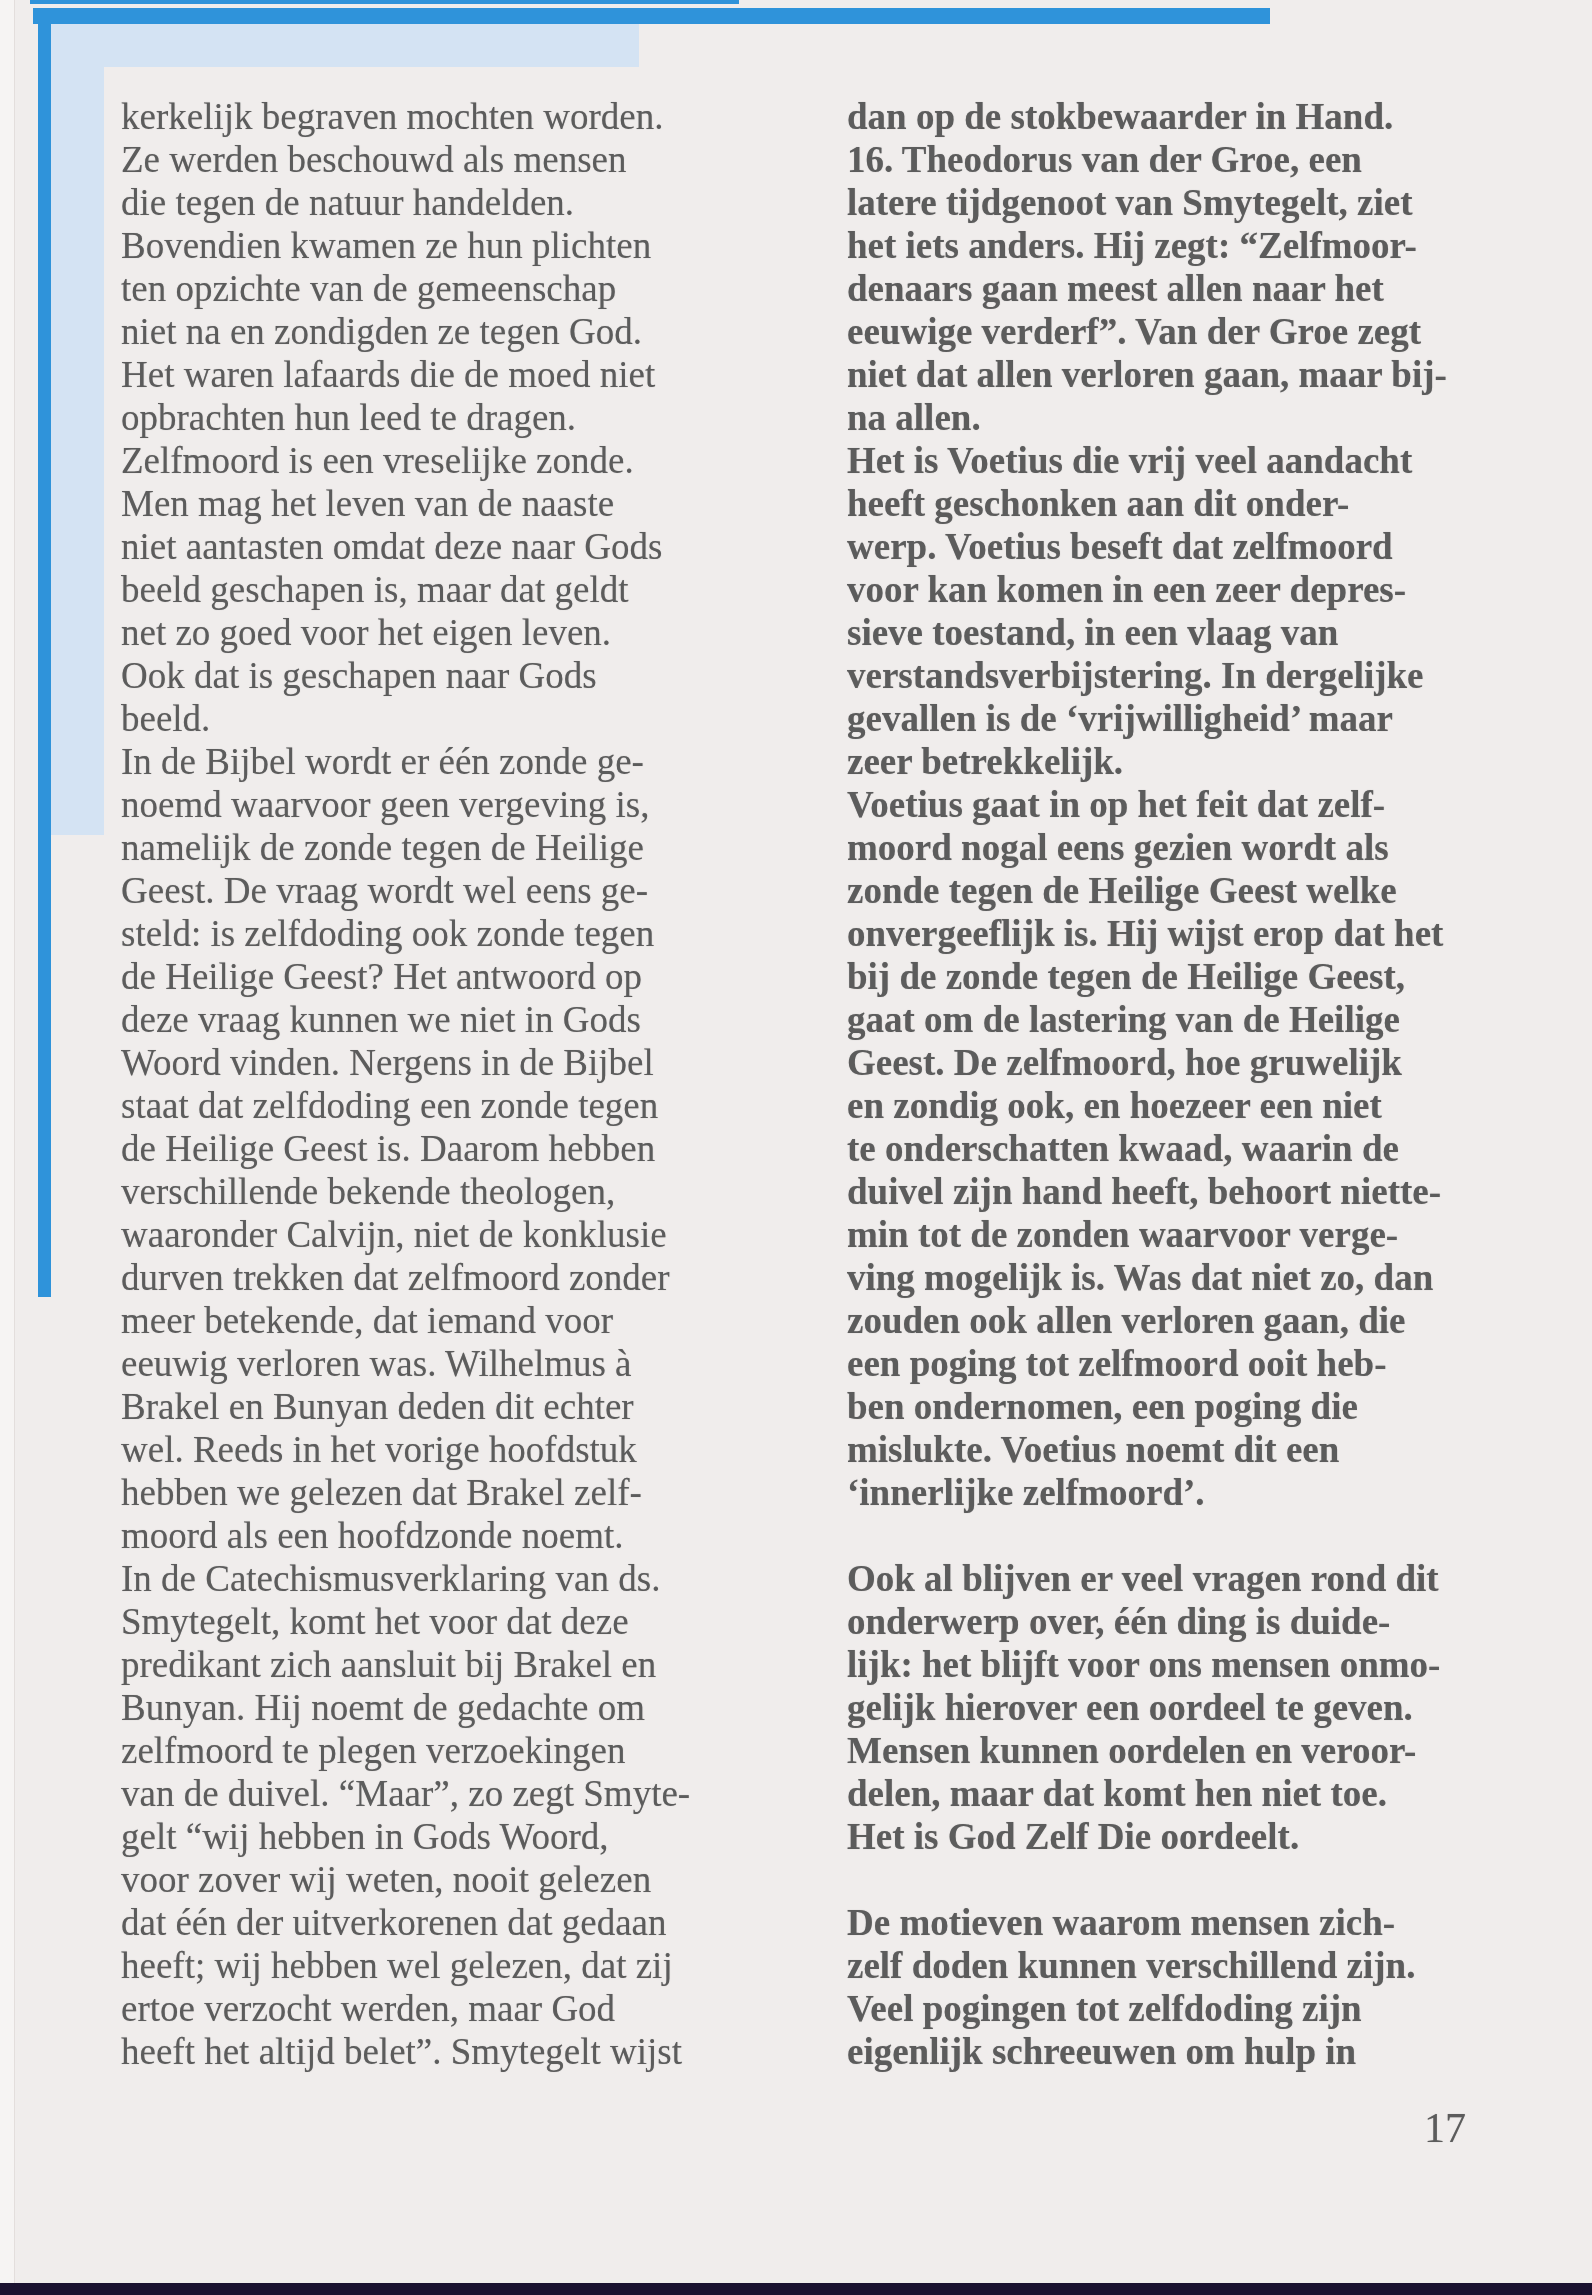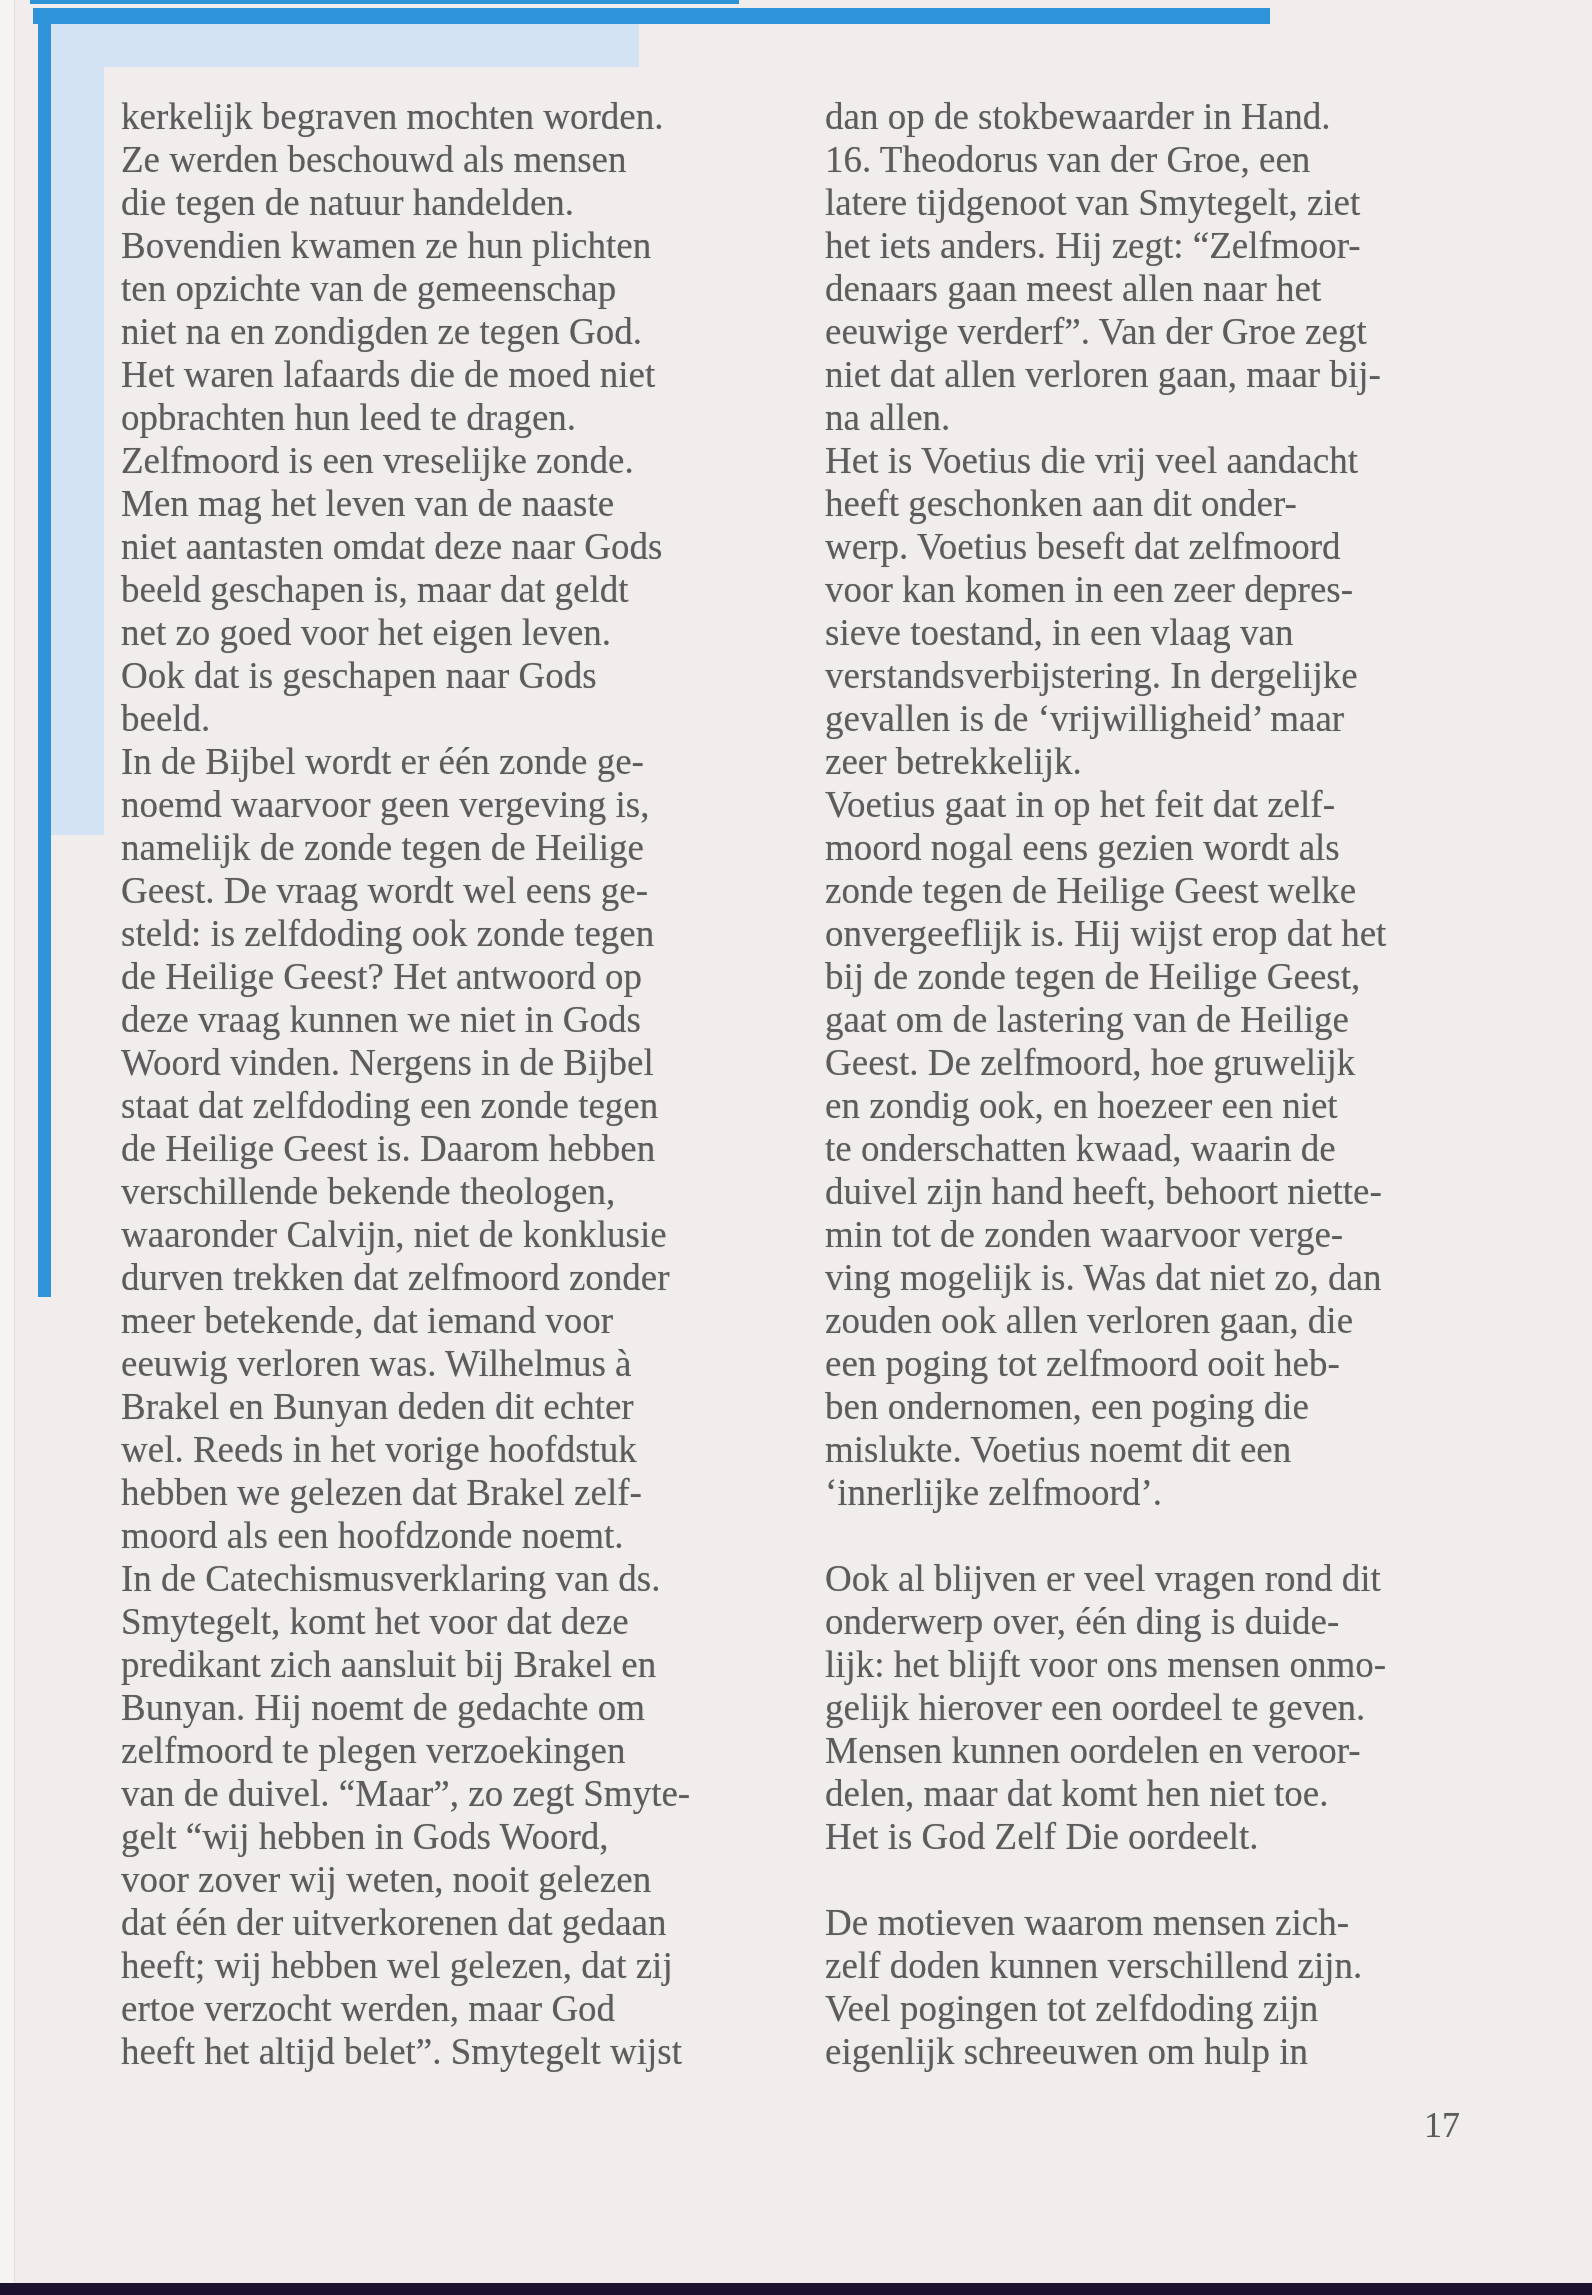--- a/index.html
+++ b/index.html
@@ -40,25 +40,25 @@
   }
   .column {
     position: absolute; top: 95px;
     font-size: 37px; line-height: 43px;
     color: var(--ink, #5c5c5c);
     letter-spacing: 0px;
     white-space: pre;
     text-shadow: 0 0 0.9px rgba(92,92,92,0.45);
   }
   #left-column  { left: 121px; }
-  #right-column { left: 825px; }
+  #right-column { left: 847px; font-weight: bold; }
   .line { height: 43px; }
   .page-number {
     position: absolute; left: 1424px; top: 2104px;
-    font-size: 36px; color: var(--ink, #5c5c5c);
+    font-size: 42px; color: var(--ink, #5c5c5c);
     text-shadow: 0 0 0.9px rgba(92,92,92,0.45);
   }
 </style>
 </head>
 <body>
 
 <div class="page-edge"></div>
 <div class="pale-band"></div>
 <div class="pale-block"></div>
 <div class="top-edge-line"></div>

